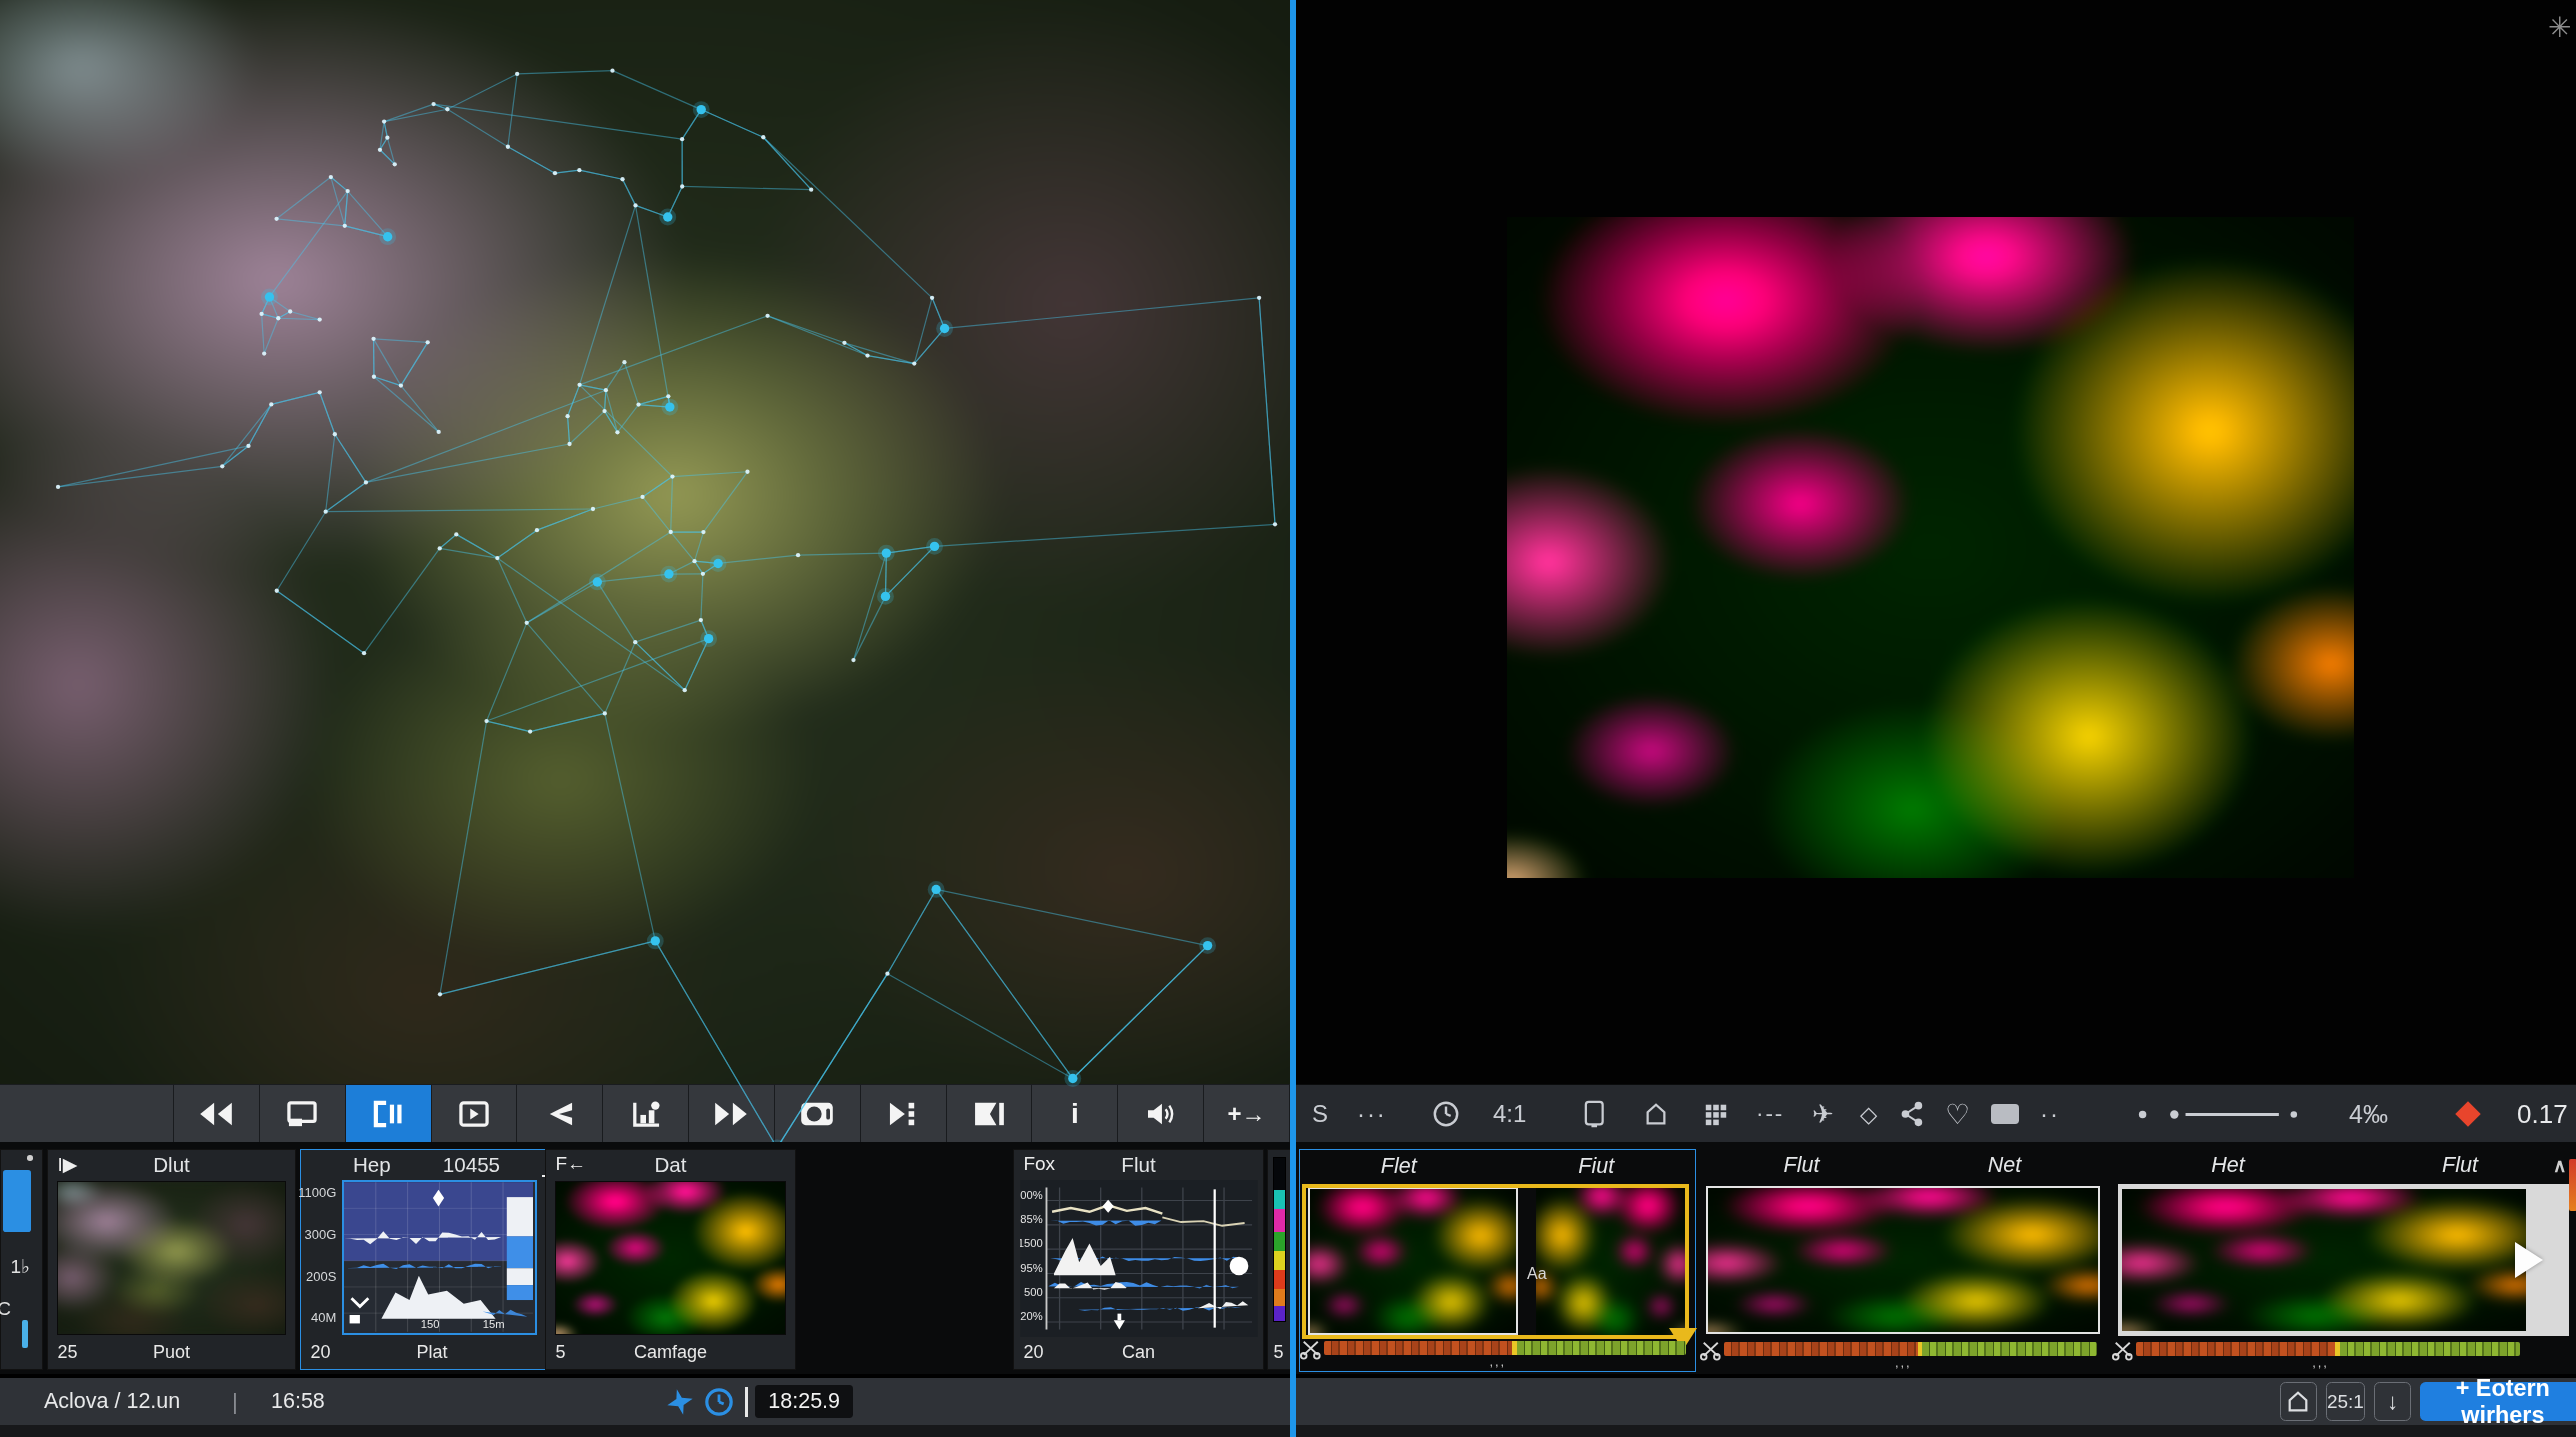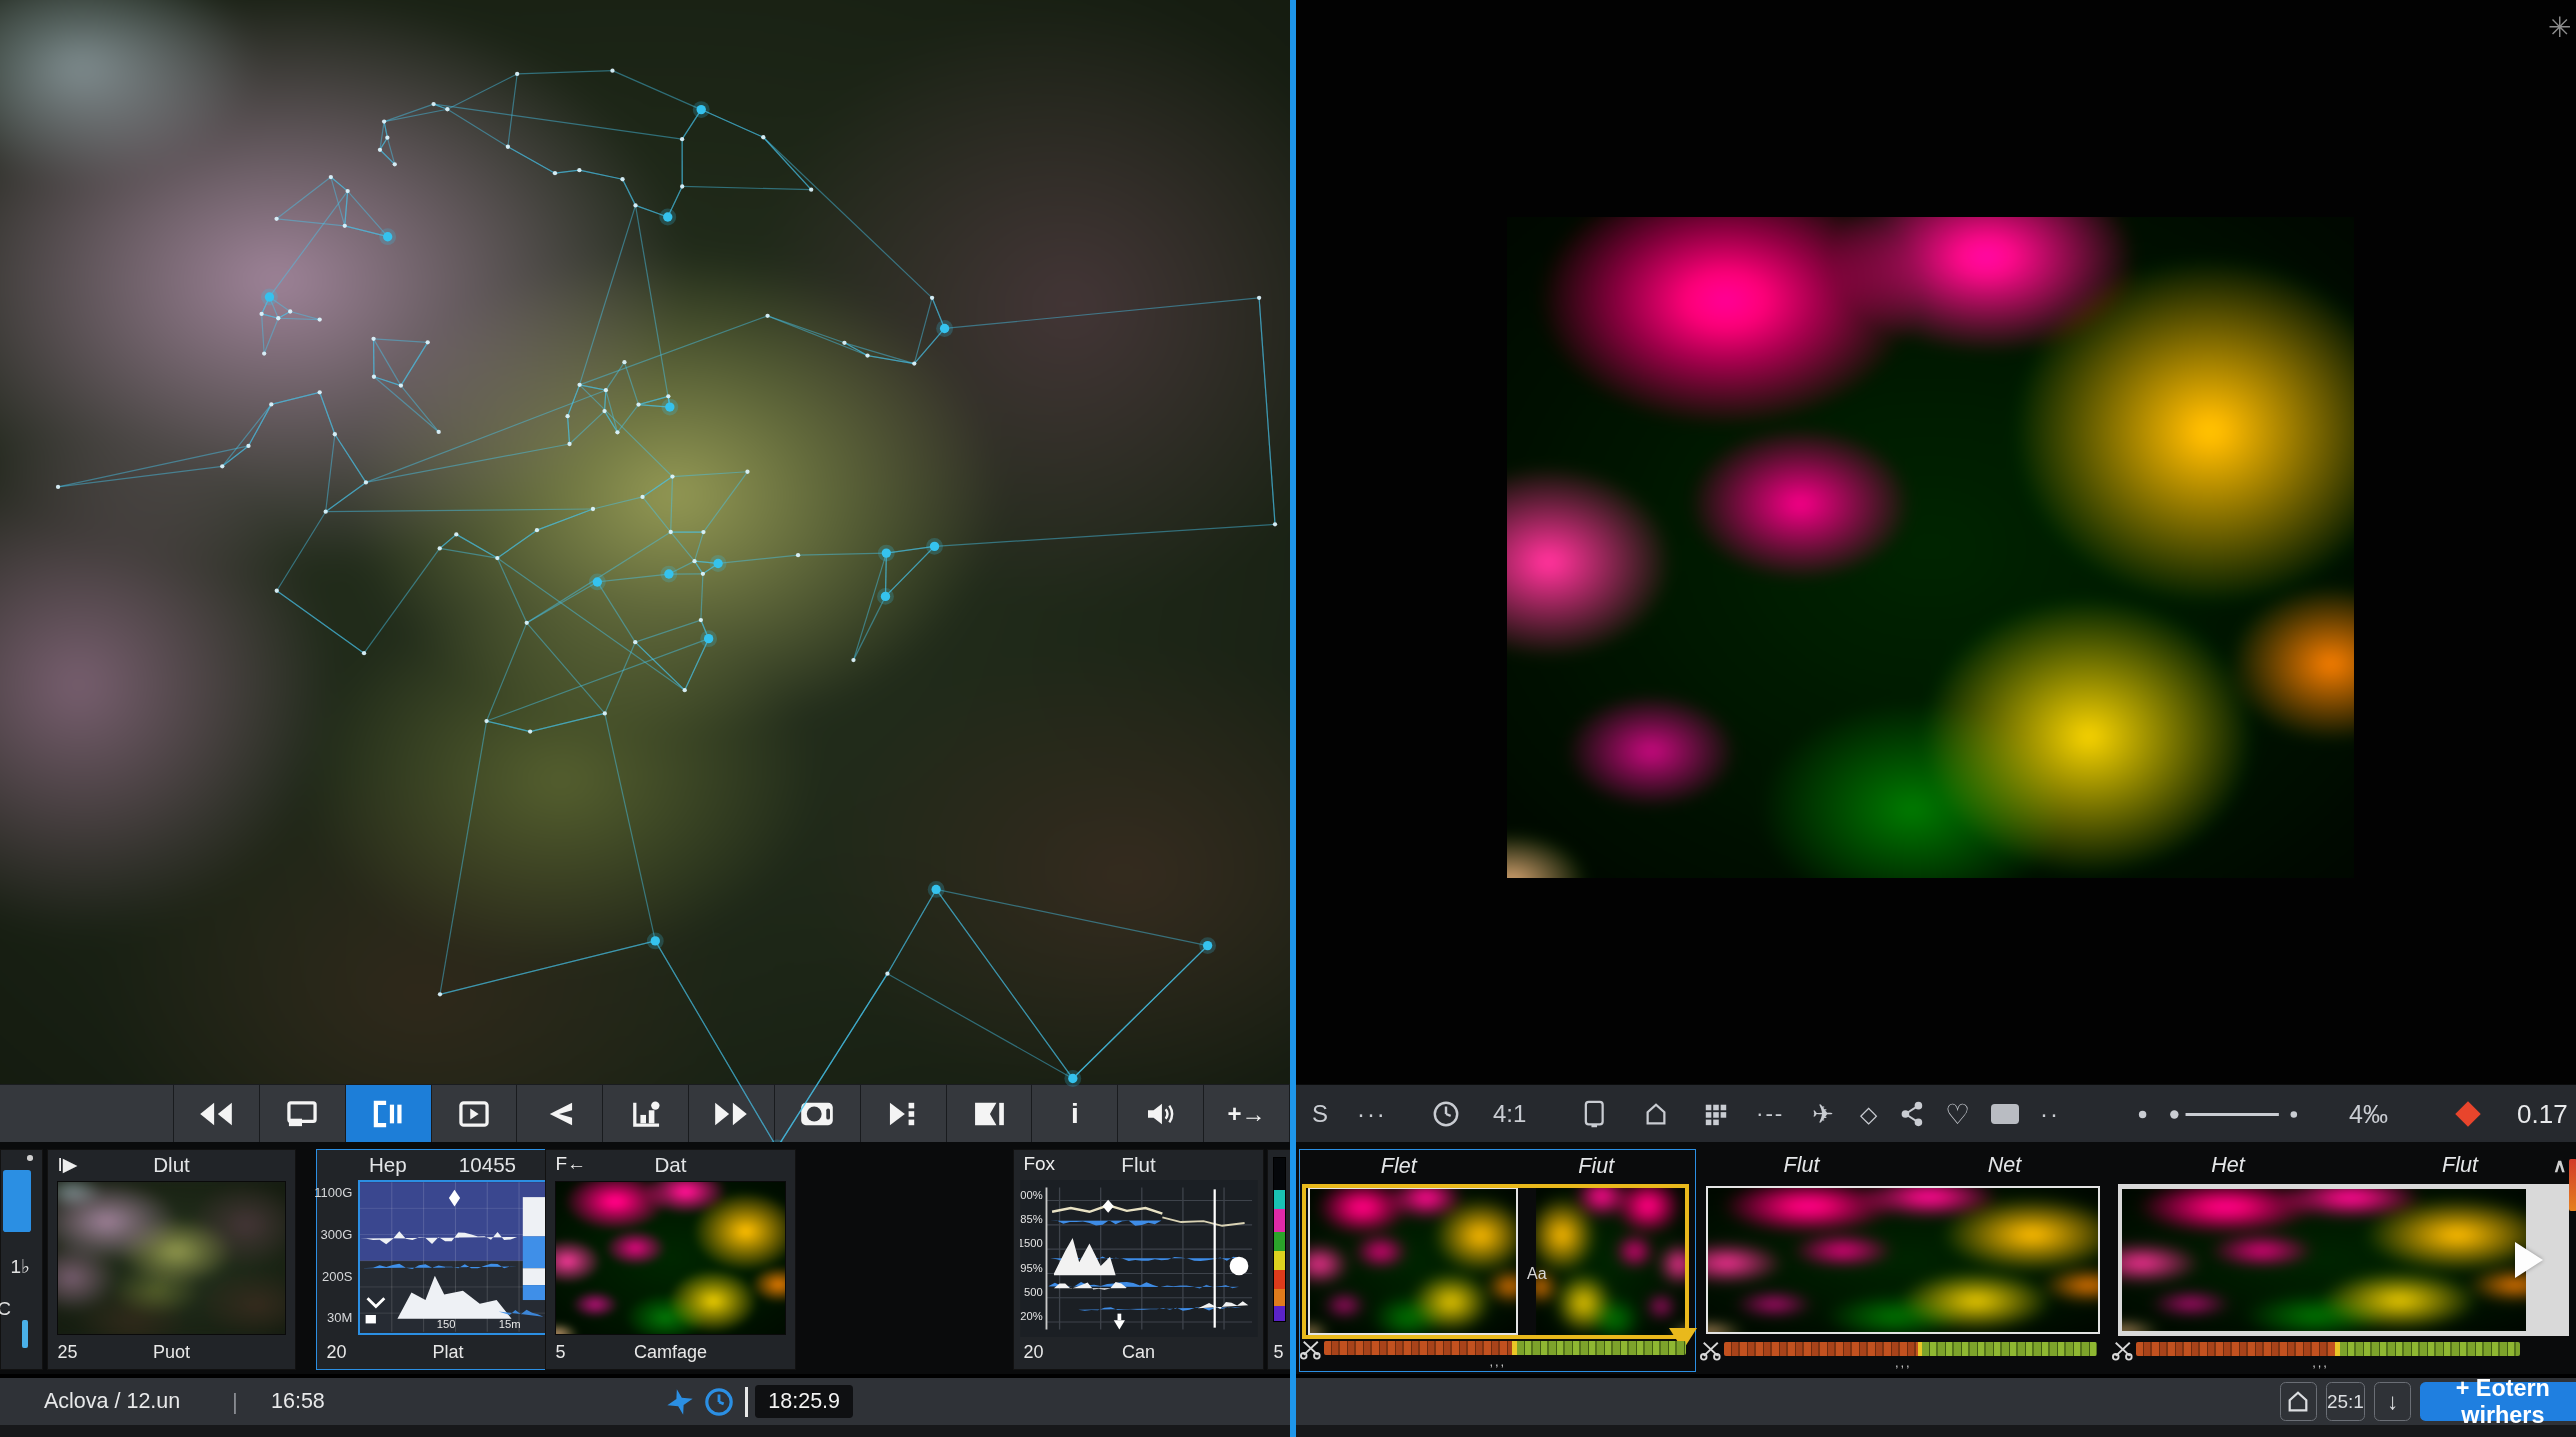--- a/index.html
+++ b/index.html
@@ -669,32 +669,32 @@
           <div class="thumb-box">
             <div class="bgfill foliage-muted" style="filter:blur(5.6px) saturate(1.1)"></div>
           </div>
         </div>
       <div class="p-bottom">
           <span class="p-num">25</span>
           <span>Puot</span>
         </div>
     </div>
 
-    <div class="panel sel" style="left:316px;width:264px">
+    <div class="panel sel" style="left:300px;width:264px">
       <div class="p-top hep-top">
           <span>Hep</span>
           <span>10455</span>
           <span class="p-up">↑</span>
         </div>
       <div class="p-body">
         <div class="ylabels">
           <span>1100G</span>
             <span>300G</span>
             <span>200S</span>
-            <span>30M</span>
+            <span>40M</span>
         </div>
         <div class="hep-frame"><svg id="hepChart" width="189" height="150" viewBox="0 0 202 160">
               <rect x="0" y="0" width="202" height="160" fill="#262b33"></rect>
               <rect x="0" y="0" width="202" height="84" fill="#3a478f"></rect>
               <line x1="34" y1="0" x2="34" y2="160" stroke="#ffffff" stroke-opacity="0.16"></line>
               <line x1="68" y1="0" x2="68" y2="160" stroke="#ffffff" stroke-opacity="0.16"></line>
               <line x1="102" y1="0" x2="102" y2="160" stroke="#ffffff" stroke-opacity="0.16"></line>
               <line x1="136" y1="0" x2="136" y2="160" stroke="#ffffff" stroke-opacity="0.16"></line>
               <line x1="170" y1="0" x2="170" y2="160" stroke="#ffffff" stroke-opacity="0.16"></line>
               <line x1="0" y1="28" x2="202" y2="28" stroke="#ffffff" stroke-opacity="0.12"></line>

